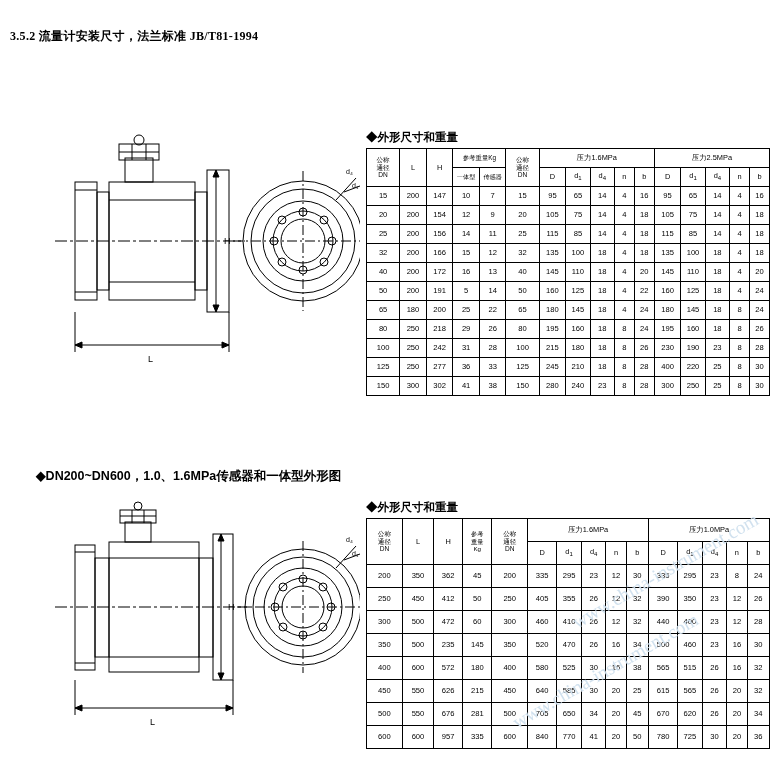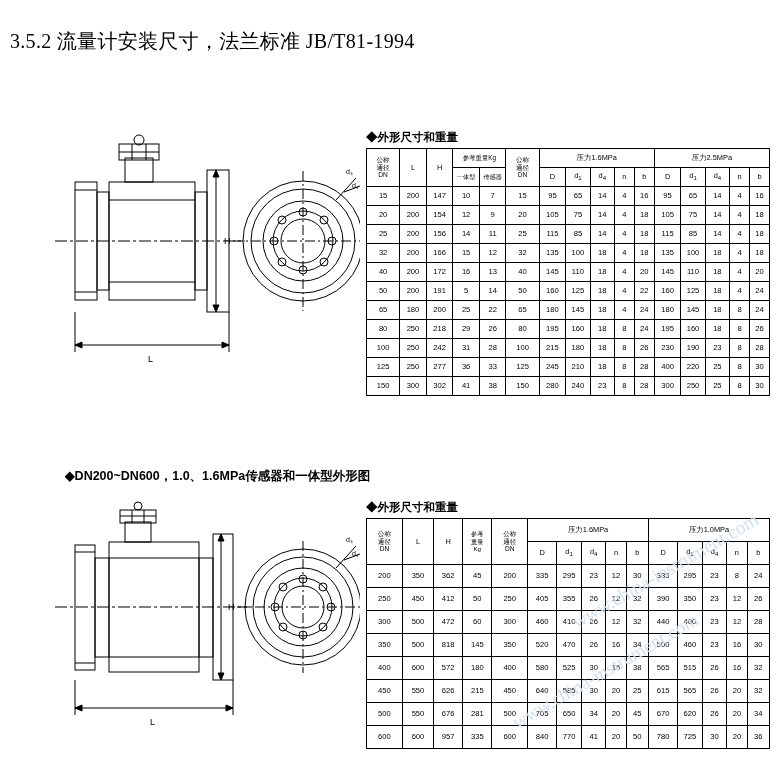--- a/index.html
+++ b/index.html
@@ -17,33 +17,33 @@
   }
   .page {
     position: relative;
     width: 781px;
     height: 779px;
   }
   .title {
     position: absolute;
     left: 10px;
     top: 28px;
-    font-size: 20px;
-    font-weight: normal;
+    font-size: 12px;
+    font-weight: bold;
     font-family: "Liberation Serif", serif;
     letter-spacing: 0.3px;
   }
   .sec-head {
     position: absolute;
     font-size: 12.5px;
     font-weight: bold;
     font-family: "Liberation Sans", sans-serif;
   }
   .sec1-head { left: 36px; top: 88px; }
-  .sec2-head { left: 36px; top: 468px; margin-left: 29px; }
+  .sec2-head { left: 36px; top: 468px; }
 
   .tbl-head {
     position: absolute;
     font-size: 11.5px;
     font-weight: bold;
   }
   .tbl1-head { left: 366px; top: 130px; }
   .tbl2-head { left: 366px; top: 500px; }
 
   table.dims {
@@ -542,21 +542,21 @@
           <td>32</td>
           <td>440</td>
           <td>400</td>
           <td>23</td>
           <td>12</td>
           <td>28</td>
         </tr>
         <tr>
           <td>350</td>
           <td>500</td>
-          <td>818</td>
+          <td>235</td>
           <td>145</td>
           <td>350</td>
           <td>520</td>
           <td>470</td>
           <td>26</td>
           <td>16</td>
           <td>34</td>
           <td>500</td>
           <td>460</td>
           <td>23</td>

